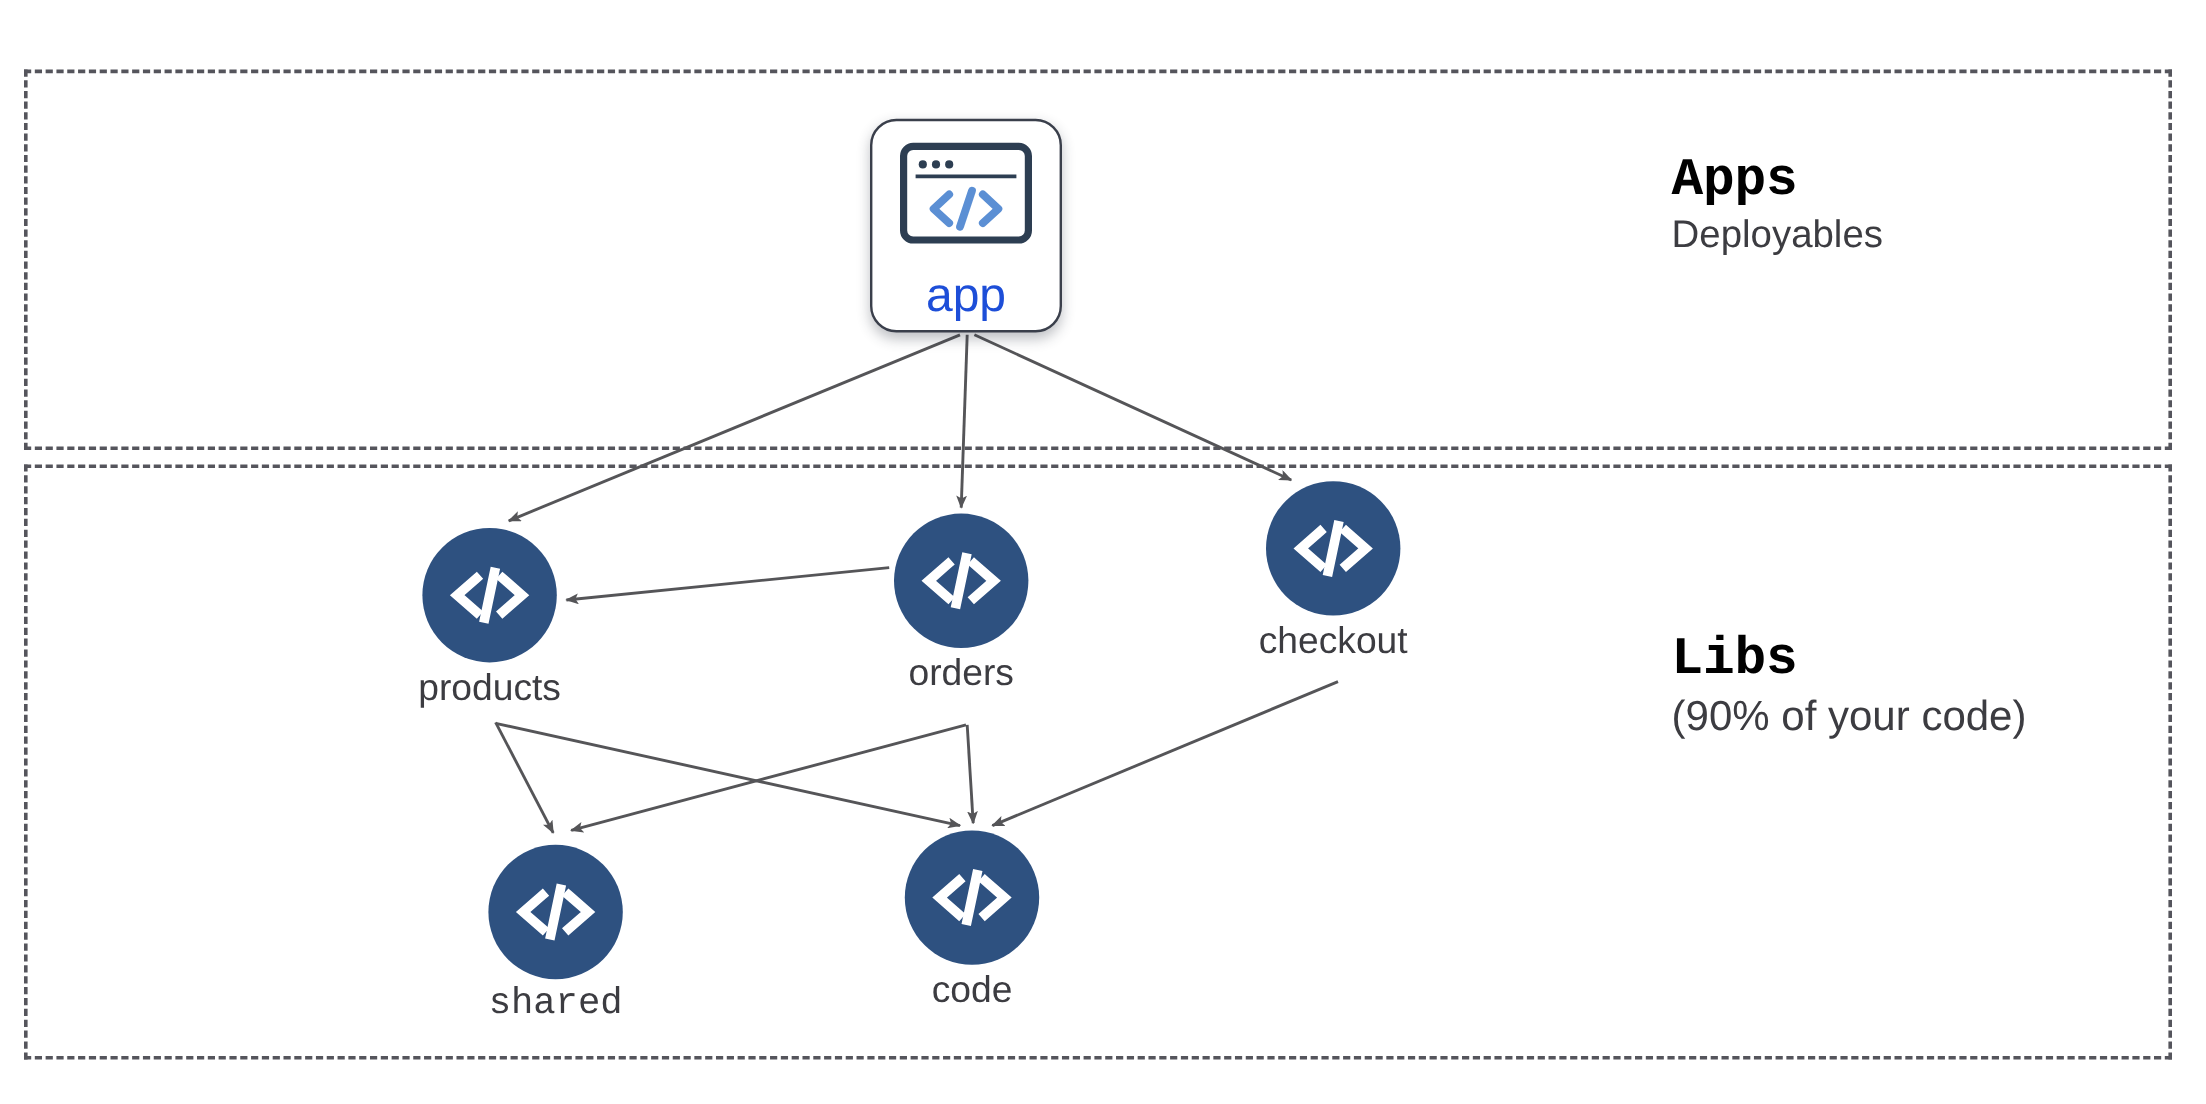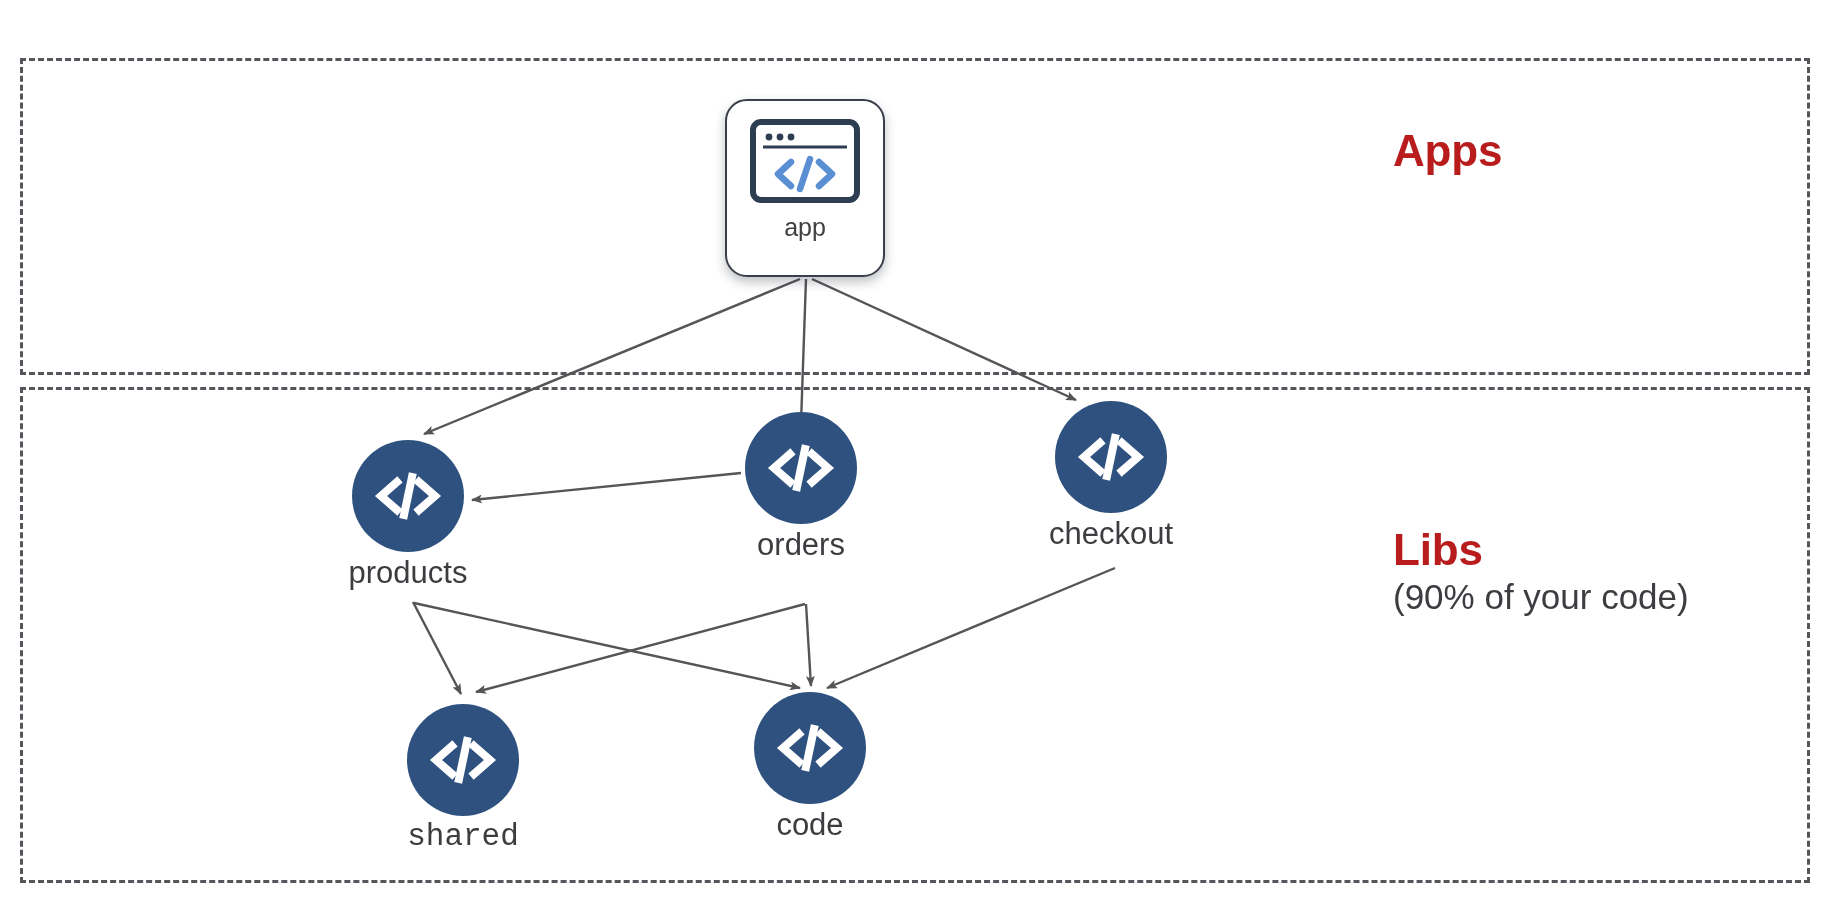--- a/index.html
+++ b/index.html
@@ -41,21 +41,22 @@
   
   .zone-caption {
     position: absolute;
     color: #3c3c41;
   }
   .zone-caption .zc-title {
     font-size: 44px;
     font-weight: bold;
     line-height: 1.06;
     letter-spacing: -0.2px;
-    color: #b91c1c;
+    color: #000000;
+    font-family: Liberation Mono, monospace;
   }
   .zone-caption .zc-sub {
     font-size: 32px;
     font-weight: normal;
     line-height: 1.3;
     color: #3c3c41;
   }
   .zone-caption .zc-sub.small {
     font-size: 35px;
   }
@@ -95,23 +96,23 @@
     justify-content: flex-start;
     box-sizing: border-box;
     padding-top: 17px;
   }
   .browser-icon {
     width: 112px;
     height: 86px;
     display: block;
   }
   #node-app .app-label {
-    margin-top: 11px;
-    font-size: 25px;
-    color: #404040;
+    margin-top: 22px;
+    font-size: 40px;
+    color: #1d4ed8;
     line-height: 1;
   }
 
   
   .lib-node {
     position: absolute;
     width: 112px;
     height: 112px;
   }
   .lib-circle {
@@ -133,21 +134,21 @@
     top: 116px;
     left: 50%;
     transform: translateX(-50%);
     white-space: nowrap;
     font-size: 31px;
     color: #3c3c41;
     line-height: 1.1;
   }
 
   #node-products { left: 352px; top: 440px; }
-  #node-orders   { left: 745px; top: 412px; }
+  #node-orders   { left: 745px; top: 428px; }
   #node-checkout { left: 1055px; top: 401px; }
   #node-shared   { left: 407px; top: 704px; font-family: Liberation Mono, monospace; }
   #node-core     { left: 754px; top: 692px; }
 </style>
 </head>
 <body>
 
 <div id="stage">
 
   <div class="zone" id="zone-apps"></div>
@@ -257,20 +258,21 @@
           <polyline points="48,23 64,37 48,51"></polyline>
           <line x1="41" y1="18" x2="33" y2="56"></line>
         </g>
       </svg>
     </div>
     <span class="lib-label">code</span>
   </div>
 
   <div class="zone-caption" id="caption-apps">
     <div class="zc-title">Apps</div>
+    <div class="zc-sub">Deployables</div>
   </div>
 
   <div class="zone-caption" id="caption-libs">
     <div class="zc-title">Libs</div>
     <div class="zc-sub small">(90% of your code)</div>
   </div>
 
 </div>
 
 </body></html>

